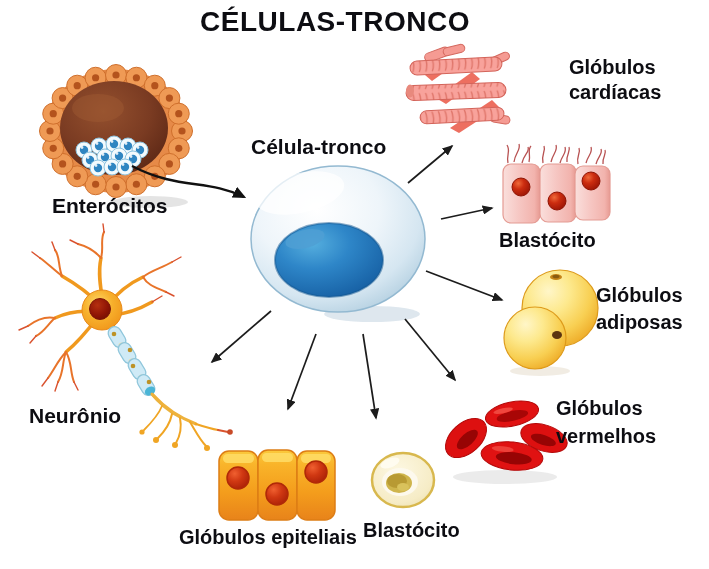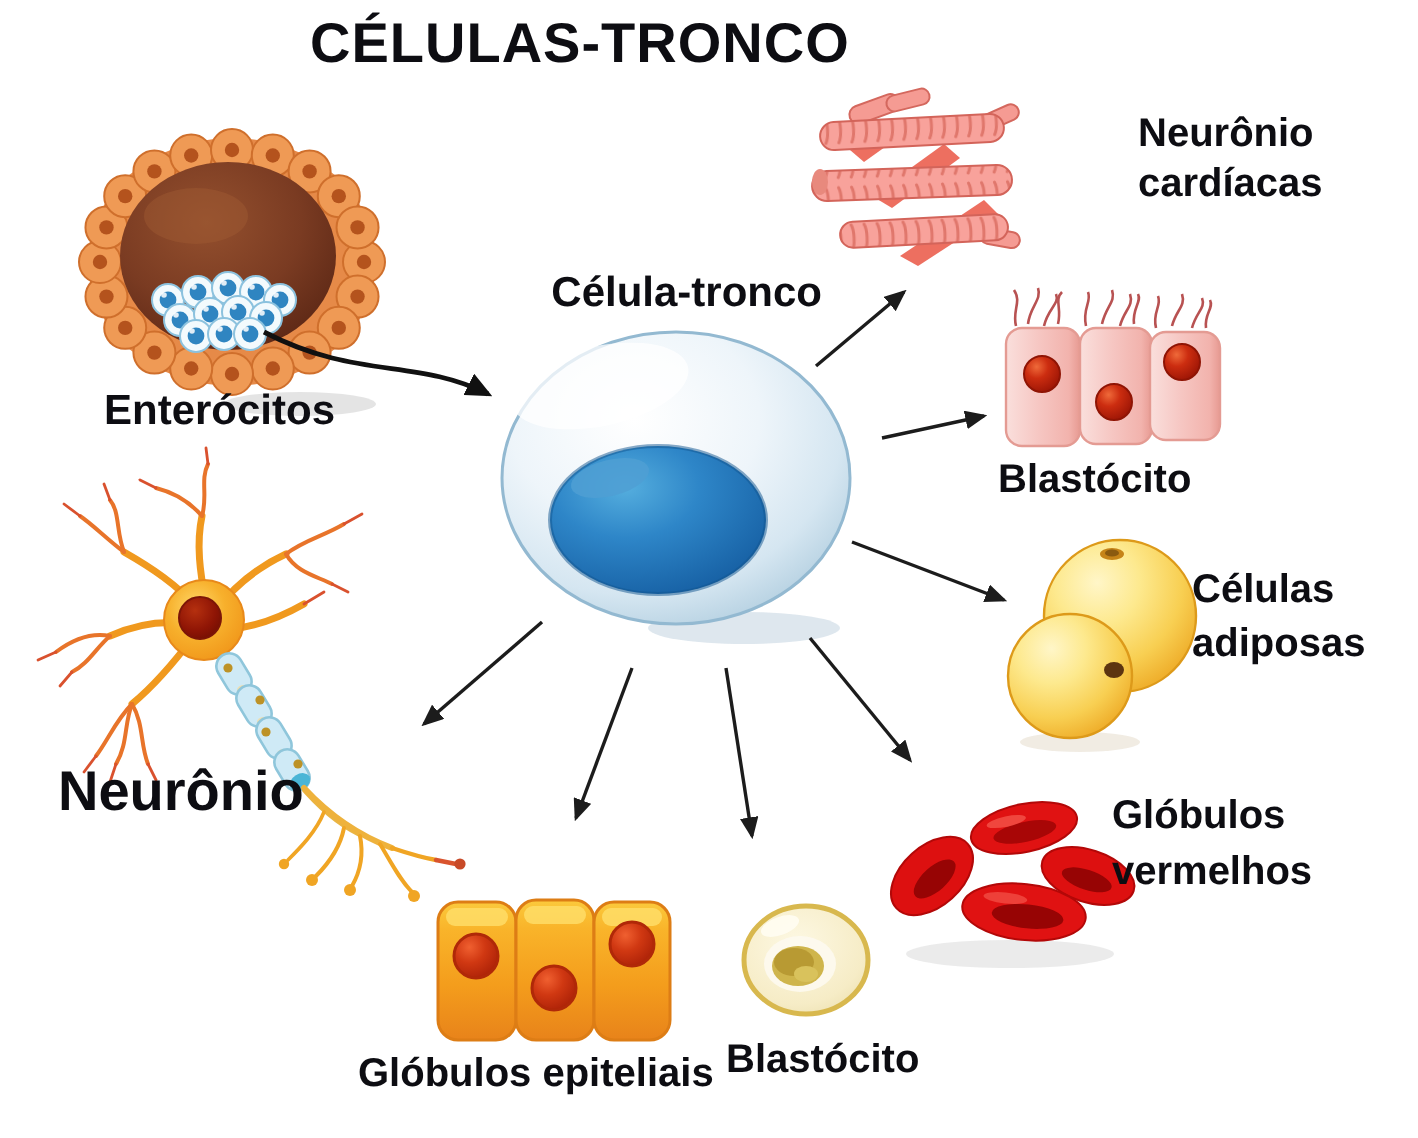--- a/index.html
+++ b/index.html
@@ -6,30 +6,30 @@
   body{
     width:709px;height:569px;position:relative;overflow:hidden;
     background:var(--background,#fff);
     font-family:"Liberation Sans","DejaVu Sans",sans-serif;
   }
   #art{position:absolute;left:0;top:0;}
   .lbl{
     position:absolute;color:var(--label-text,#0d0d12);
     font-weight:bold;font-size:20px;line-height:24px;white-space:pre-line;
   }
-  #title{left:155px;top:10px;width:340px;font-size:28px;letter-spacing:.5px;}
-  #lbl-stem{left:251px;top:135px;width:160px;text-align:right;font-size:21px;}
+  #title{left:165px;top:10px;width:340px;text-align:center;font-size:28px;letter-spacing:.5px;}
+  #lbl-stem{left:251px;top:135px;width:160px;text-align:left;font-size:21px;}
   #lbl-blast{left:52px;top:194px;font-size:21px;}
   #lbl-cardiac{left:569px;top:55px;width:108px;line-height:25px;}
   #lbl-entero{left:499px;top:228px;}
   #lbl-adipose{left:596px;top:282px;width:96px;line-height:27px;}
   #lbl-rbc{left:556px;top:394px;width:112px;line-height:28px;}
   #lbl-chond{left:363px;top:518px;}
   #lbl-epith{left:179px;top:525px;}
-  #lbl-neuron{left:29px;top:384px;font-size:28px;}
+  #lbl-neuron{left:29px;top:404px;font-size:21px;}
 </style>
 </head>
 <body>
 
 <svg id="art" width="709" height="569" viewBox="0 0 709 569">
   <defs>
     <marker id="ah" markerWidth="6.5" markerHeight="5.5" refX="5.5" refY="2.75" orient="auto">
       <path d="M0,0 L6.5,2.75 L0,5.5 Z" fill="#1c1c1c"></path>
     </marker>
     <marker id="ahBig" markerWidth="5.5" markerHeight="5" refX="4.5" refY="2.5" orient="auto">
@@ -392,19 +392,19 @@
       <circle cx="175" cy="445" r="3" fill="#f0a524" stroke="none"></circle>
       <circle cx="156" cy="440" r="3" fill="#f0a524" stroke="none"></circle>
       <circle cx="142" cy="432" r="2.6" fill="#f0a524" stroke="none"></circle>
     </g>
   </g>
 </svg>
 
 <div class="lbl" id="title">CÉLULAS-TRONCO</div>
 <div class="lbl" id="lbl-stem">Célula-tronco</div>
 <div class="lbl" id="lbl-blast">Enterócitos</div>
-<div class="lbl" id="lbl-cardiac">Neurônio cardíacas</div>
+<div class="lbl" id="lbl-cardiac">Glóbulos cardíacas</div>
 <div class="lbl" id="lbl-entero">Blastócito</div>
-<div class="lbl" id="lbl-adipose">Células adiposas</div>
+<div class="lbl" id="lbl-adipose">Glóbulos adiposas</div>
 <div class="lbl" id="lbl-rbc">Glóbulos vermelhos</div>
 <div class="lbl" id="lbl-chond">Blastócito</div>
 <div class="lbl" id="lbl-epith">Glóbulos epiteliais</div>
 <div class="lbl" id="lbl-neuron">Neurônio</div>
 
 </body></html>

